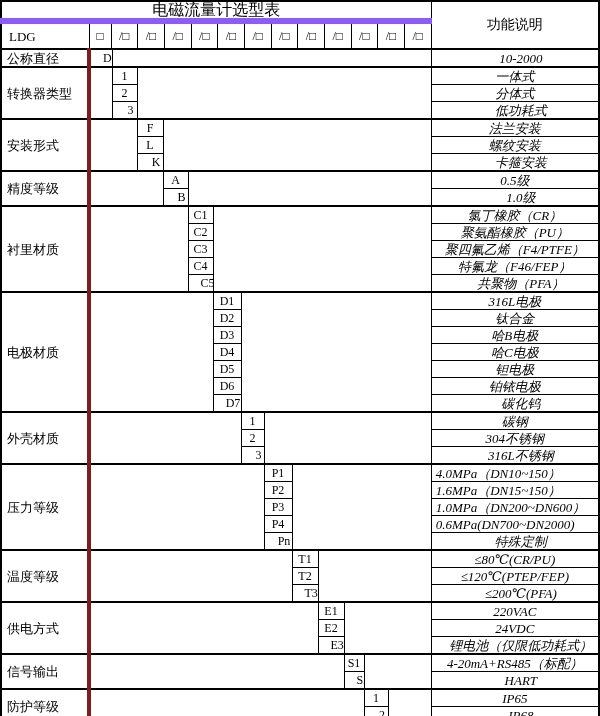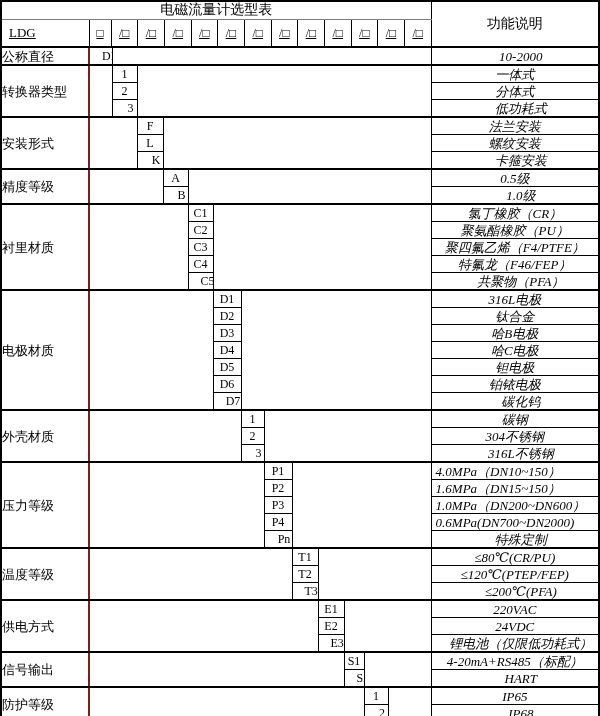--- a/index.html
+++ b/index.html
@@ -4,30 +4,30 @@
 <style>
   html,body { margin:0; padding:0; background:#fff; }
   body { width:600px; font-family:"Liberation Serif","DejaVu Serif",serif; }
   table.sel {
     border-collapse:collapse; table-layout:fixed; width:600px; height:716px;
     border:2px solid #000; background:#fff; color:#000;
   }
   td { padding:0; height:16px; font-size:13px; text-align:center; vertical-align:middle;
        overflow:hidden; white-space:nowrap; line-height:1; }
   tr.r-title { height:18px; }
-  tr.r-model { height:28px;text-decoration:underline; }
-  .title { font-size:14px; border-bottom:1px solid #8b5cf6; border-right:1px solid #000; }
+  tr.r-model { height:28px; }
+  .title { font-size:16px; border-bottom:6px solid #8b5cf6; border-right:1px solid #000; }
   .fhead { font-size:14px; border-left:1px solid #000; border-bottom:2px solid #000; }
   .ldg   { text-align:left; padding-left:7px; border-right:1px solid #000; border-bottom:2px solid #000; font-size:13px; }
   .slots-td { border-bottom:2px solid #000; }
   .slots { display:flex; height:100%; align-items:stretch; }
   .slot  { flex:1; display:flex; align-items:center; justify-content:center;
            border-left:1px solid #000; font-size:12px; }
   .slot.s0 { flex:0 0 21px; border-left:none; }
-  .cat  { text-align:left; border-right:2px solid #7f1d1d; border-bottom:2px solid #000; }
+  .cat  { text-align:left; padding-left:5px; border-right:4px solid #7f1d1d; border-bottom:2px solid #000; }
   .fl   { border-bottom:2px solid #000; }
   .fr   { border-bottom:2px solid #000; }
   .code { border:1px solid #000; font-size:12px; }
   .desc { border-left:1px solid #000; border-bottom:1px solid #000;font-style:italic; }
   .desc.al { text-align:left; padding-left:4px;margin-left:20px; }
   .last { border-bottom:2px solid #000;padding-left:12px; }
 </style>
 </head>
 <body>
 

